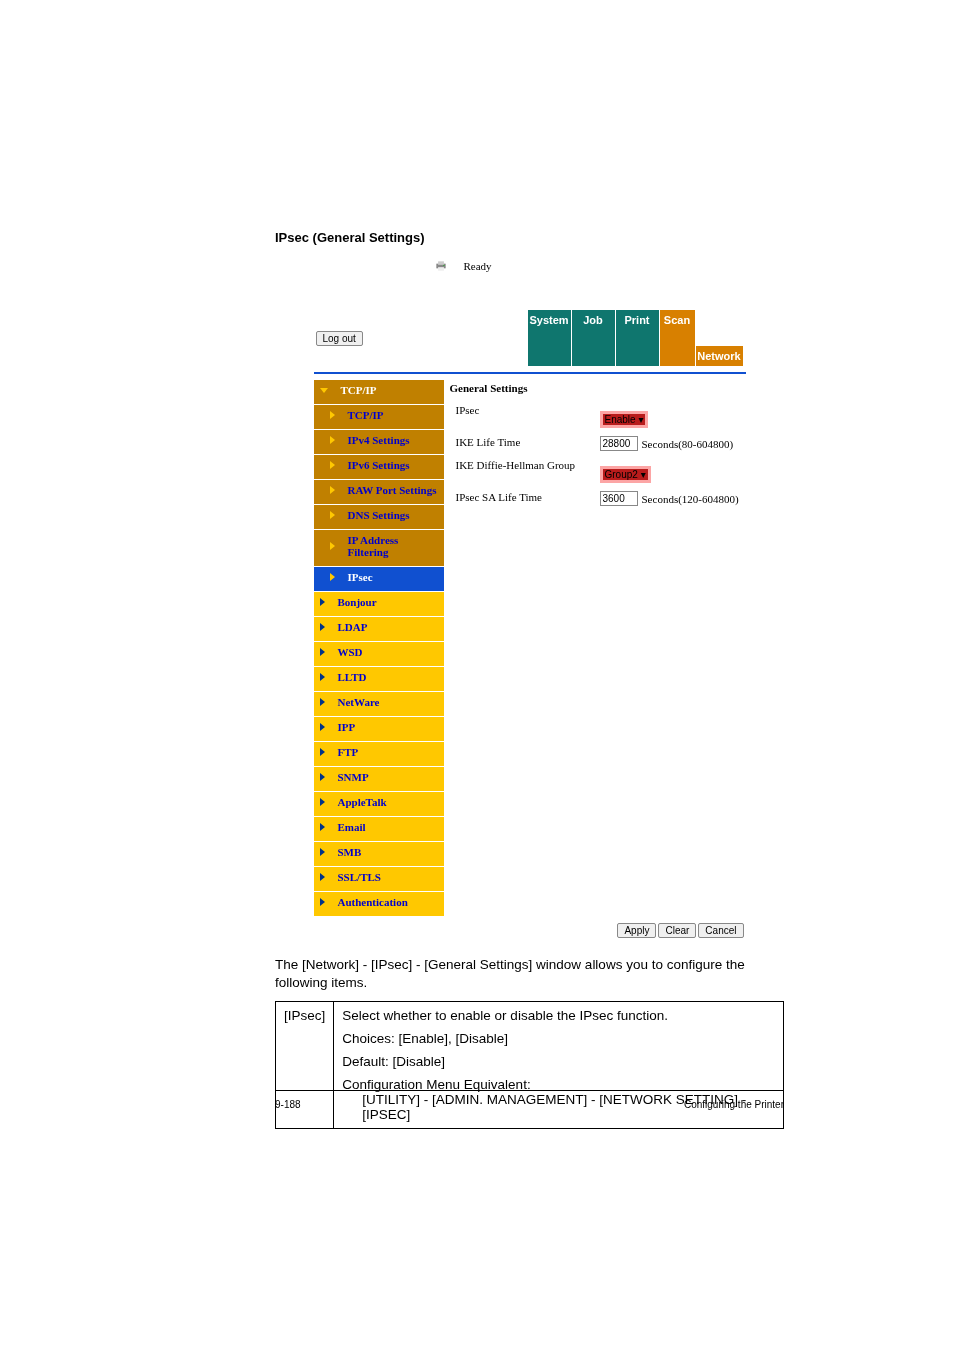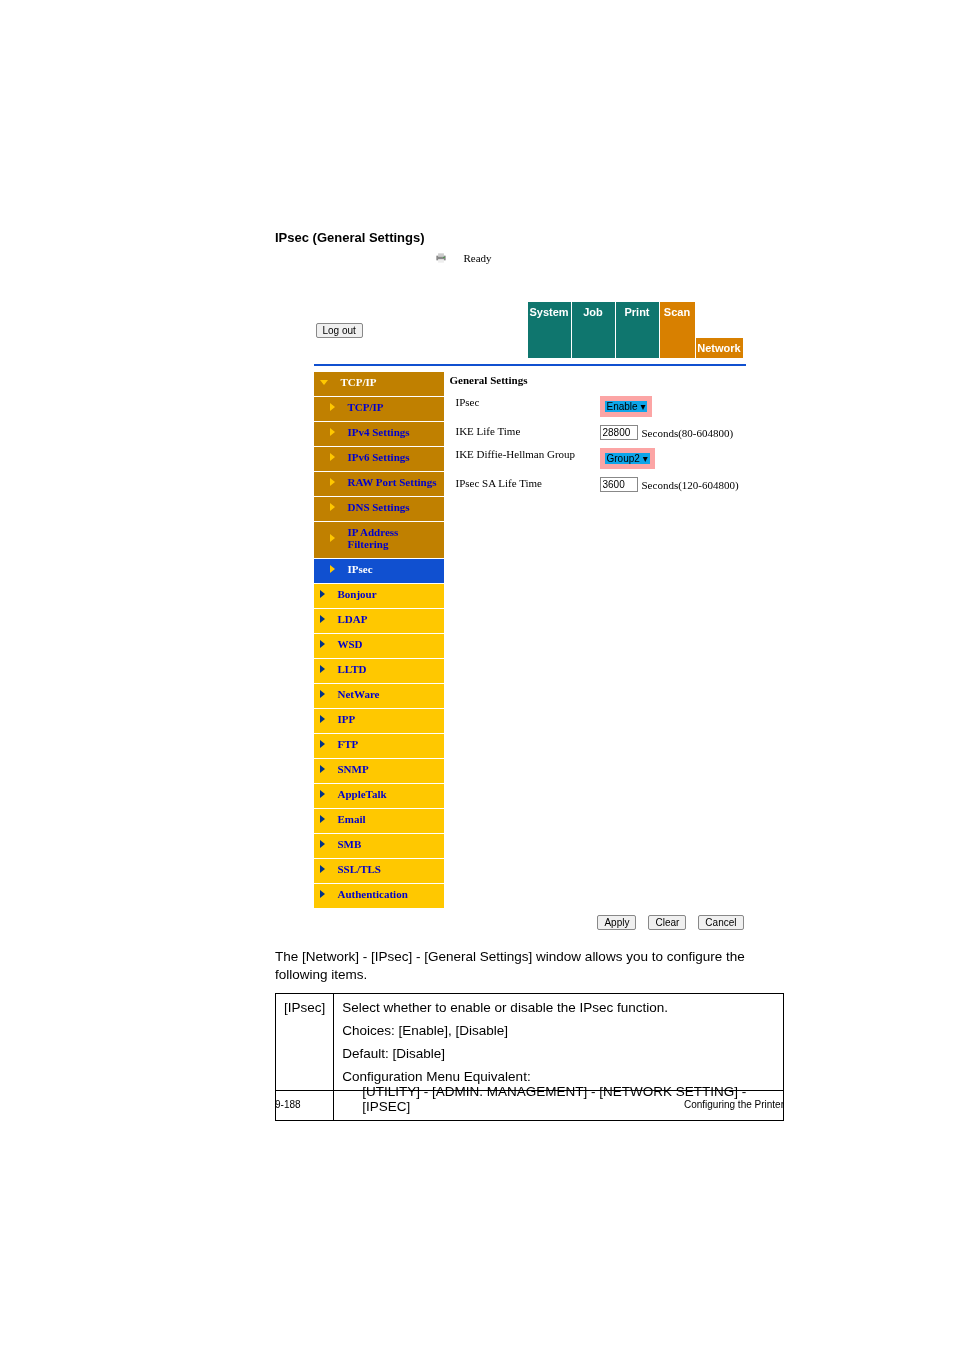--- a/index.html
+++ b/index.html
@@ -11,21 +11,21 @@
       font-size: 13px;
       color: #000;
       position: relative;
     }
     .page {
       padding: 230px 170px 0 275px;
     }
     .section-title {
       font-weight: bold;
       font-size: 13px;
-      margin-bottom: 4px;
+      margin-bottom: 12px;
     }
     .screenshot {
       width: 432px;
       margin: 0 auto 18px auto;
       background: #fff;
     }
     .status-bar {
       display: flex;
       align-items: center;
       gap: 16px;
@@ -127,36 +127,37 @@
     }
     .form-field {
       flex: 1;
       display: flex;
       align-items: center;
       gap: 4px;
     }
     .sel {
       font-size: 10px;
       padding: 0 2px;
-      border: 5px solid #fca5a5;
-      background: #0ea5e9;
+      border: 3px solid #fca5a5;
+      background: #b91c1c;
       font-family: Arial, sans-serif;
+      margin-top: 7px;
     }
     .txt {
       font-size: 10px;
       width: 38px;
       padding: 1px 2px;
       border: 1px solid #888;
       background: #fff;
       text-align: left;
       font-family: Arial, sans-serif;
     }
     .action-buttons {
       display: flex;
-      gap: 12px;
+      gap: 2px;
       justify-content: flex-end;
       padding: 4px 2px 0 0;
       margin-top: 2px;
     }
     .action-btn {
       font-size: 10px;
       padding: 1px 6px;
       border: 1px solid #888;
       background: #f0f0f0;
       border-radius: 2px;

